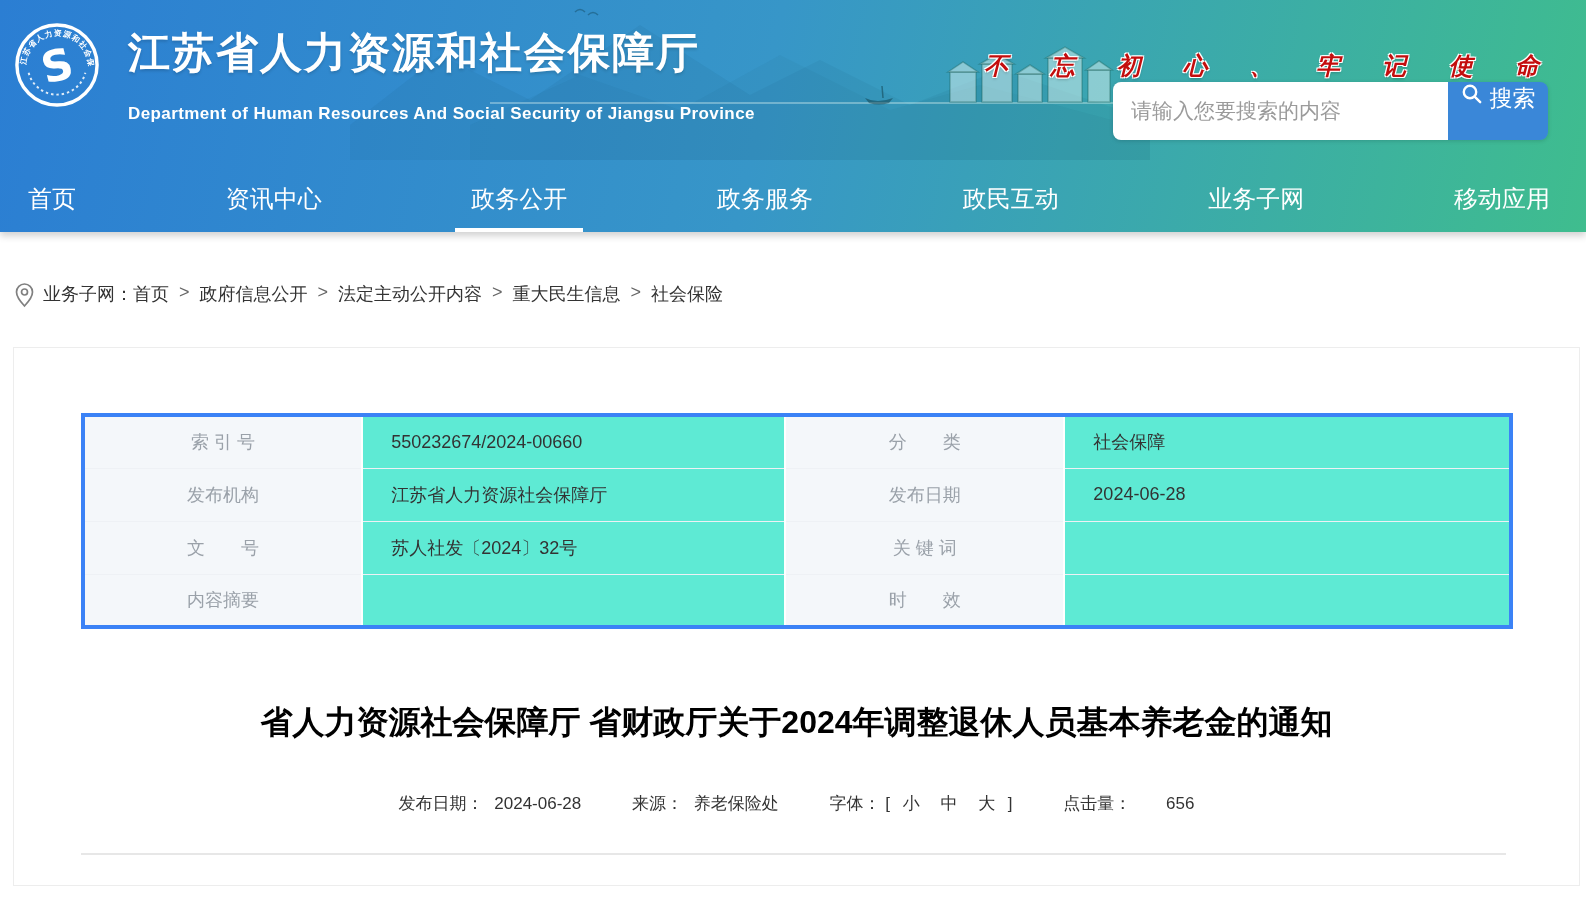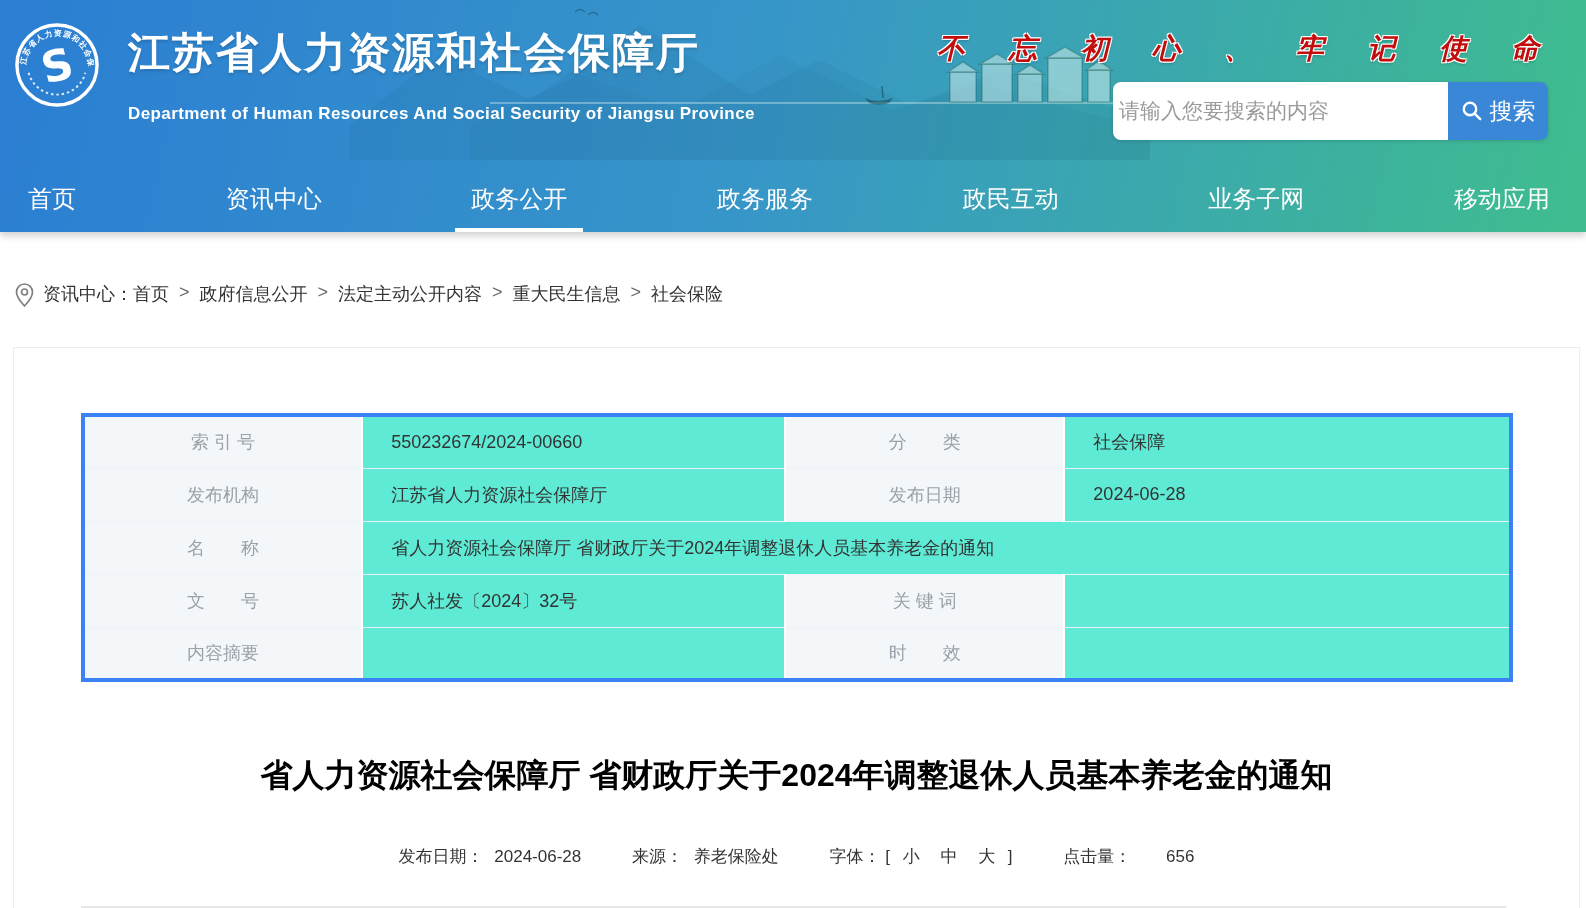--- a/index.html
+++ b/index.html
@@ -30,43 +30,43 @@
     margin: 0; color: #ffffff;
     font-size: 42px; font-weight: 700; letter-spacing: 2px;
     line-height: 46px;
     text-shadow: 0 2px 3px rgba(0,0,0,0.15);
   }
   .site-subtitle {
     margin-top: 28px; color: #ffffff;
     font-size: 17px; font-weight: 700; letter-spacing: 0.4px;
   }
   .slogan {
-    position: absolute; right: 30px; top: 30px;
+    position: absolute; right: 30px; top: 50px;
     font-family: "DejaVu Serif", serif;
     font-style: italic; font-weight: 700;
-    font-size: 28px; letter-spacing: 17px;
+    font-size: 24px; letter-spacing: 17px;
     color: #c30d0d; white-space: nowrap;
     text-shadow: -1px -1px 0 #fff, 1px -1px 0 #fff, -1px 1px 0 #fff, 1px 1px 0 #fff, 0 2px 3px rgba(0,0,0,0.25);
   }
   .searchbar {
     position: absolute; right: 38px; top: 82px;
     width: 435px; height: 58px;
     display: flex; border-radius: 8px; overflow: hidden;
     box-shadow: 0 1px 4px rgba(0,0,0,0.15);
   }
   .search-input {
     flex: 1; border: none; outline: none;
-    padding: 0 6px; font-size: 21px; color: #333;
+    padding: 0 18px; font-size: 21px; color: #333;
     font-family: "Liberation Sans", "DejaVu Sans", sans-serif;
   }
   .search-input::placeholder { color: #9b9b9b; }
   .search-button {
     width: 100px; border: none; cursor: pointer;
     background: #3a87d8; color: #fff;
-    display: flex; align-items: center; justify-content: center;
+    display: flex; justify-content: center;
     font-size: 23px;
     font-family: "Liberation Sans", "DejaVu Sans", sans-serif;
   }
   .search-button svg { margin-right: 7px; }
 
   .main-nav {
     position: absolute; left: 0; right: 0; bottom: 0;
     height: 64px;
     display: flex; align-items: center; justify-content: space-between;
     padding: 0 36px 0 28px;
@@ -219,21 +219,21 @@
     <a class="nav-item">业务子网</a>
     <a class="nav-item">移动应用</a>
   </nav>
 </header>
 
 <div class="breadcrumb-row">
   <svg width="21" height="26" viewBox="0 0 21 26">
     <path d="M10.5,2 a8,8 0 0 1 8,8 c0,5.5 -8,14 -8,14 s-8,-8.5 -8,-14 a8,8 0 0 1 8,-8 z" fill="none" stroke="#808080" stroke-width="1.7"></path>
     <circle cx="10.5" cy="10" r="3" fill="none" stroke="#808080" stroke-width="1.7"></circle>
   </svg>
-  <span class="crumb-prefix">资讯中心：</span>
+  <span class="crumb-prefix">业务子网：</span>
   <a class="crumb-link">首页</a>
   <span class="crumb-sep">&gt;</span>
   <a class="crumb-link">政府信息公开</a>
   <span class="crumb-sep">&gt;</span>
   <a class="crumb-link">法定主动公开内容</a>
   <span class="crumb-sep">&gt;</span>
   <a class="crumb-link">重大民生信息</a>
   <span class="crumb-sep">&gt;</span>
   <a class="crumb-link">社会保险</a>
 </div>
@@ -252,24 +252,20 @@
         <td class="lbl">索 引 号</td>
         <td class="val">550232674/2024-00660</td>
         <td class="lbl">分　　类</td>
         <td class="val">社会保障</td>
       </tr>
       <tr>
         <td class="lbl">发布机构</td>
         <td class="val">江苏省人力资源社会保障厅</td>
         <td class="lbl">发布日期</td>
         <td class="val">2024-06-28</td>
-      </tr>
-      <tr>
-        <td class="lbl">名　　称</td>
-        <td class="val" colspan="3">省人力资源社会保障厅 省财政厅关于2024年调整退休人员基本养老金的通知</td>
       </tr>
       <tr>
         <td class="lbl">文　　号</td>
         <td class="val">苏人社发〔2024〕32号</td>
         <td class="lbl">关 键 词</td>
         <td class="val"></td>
       </tr>
       <tr>
         <td class="lbl">内容摘要</td>
         <td class="val"></td>

